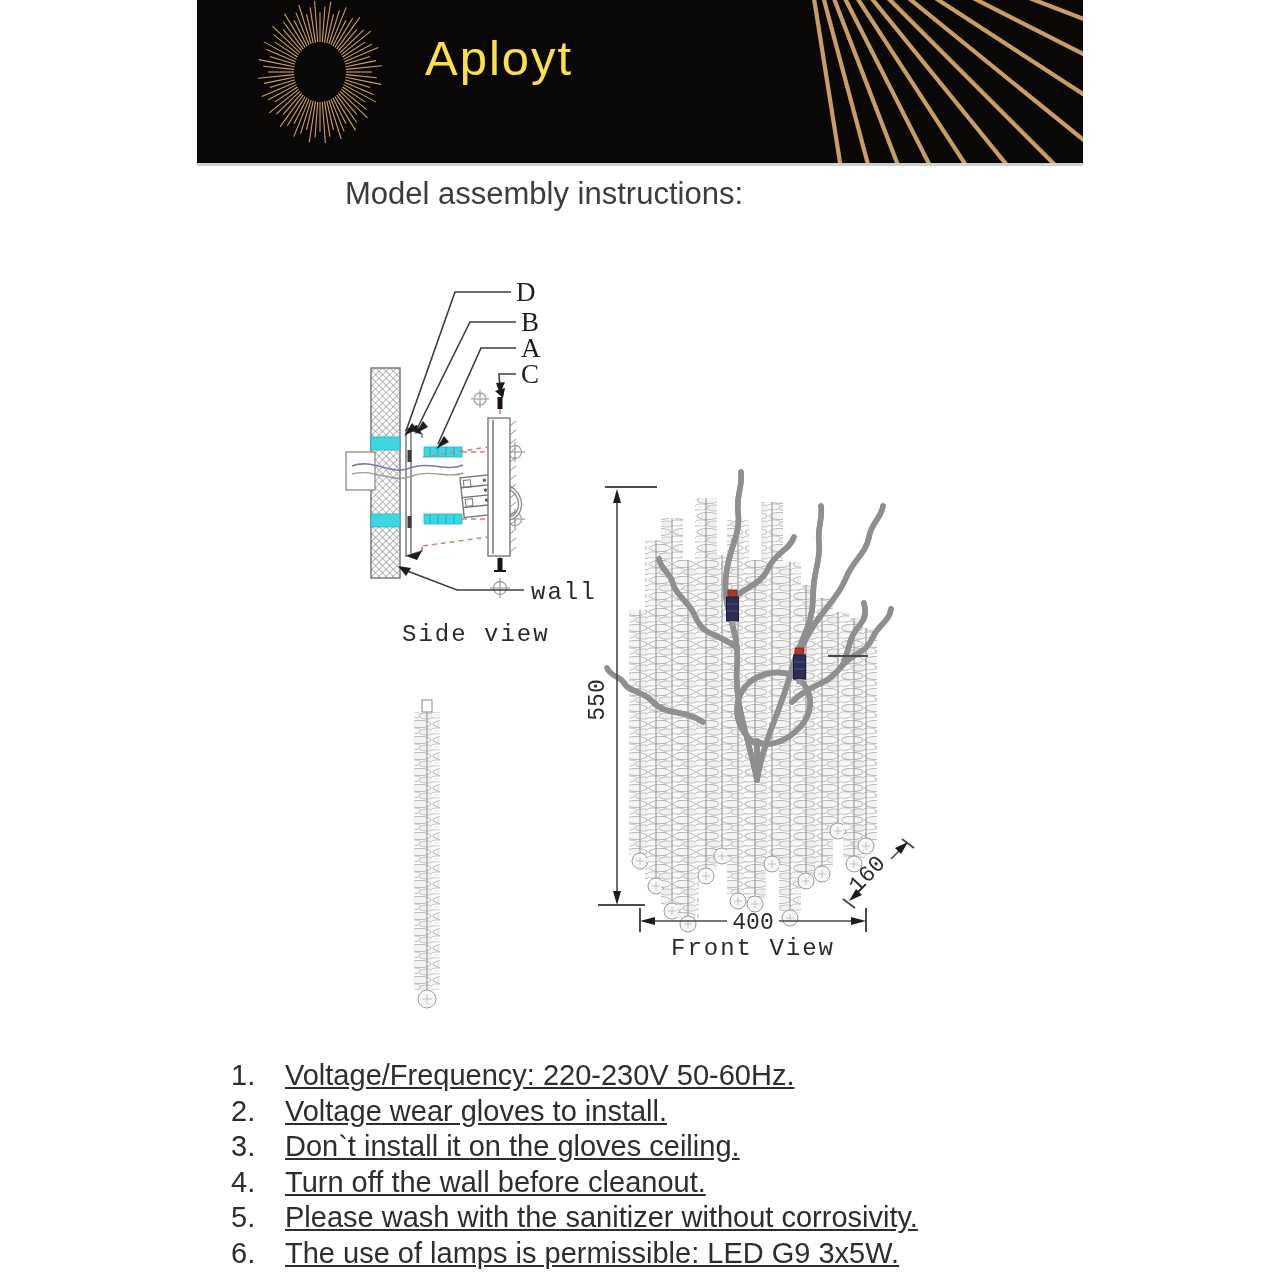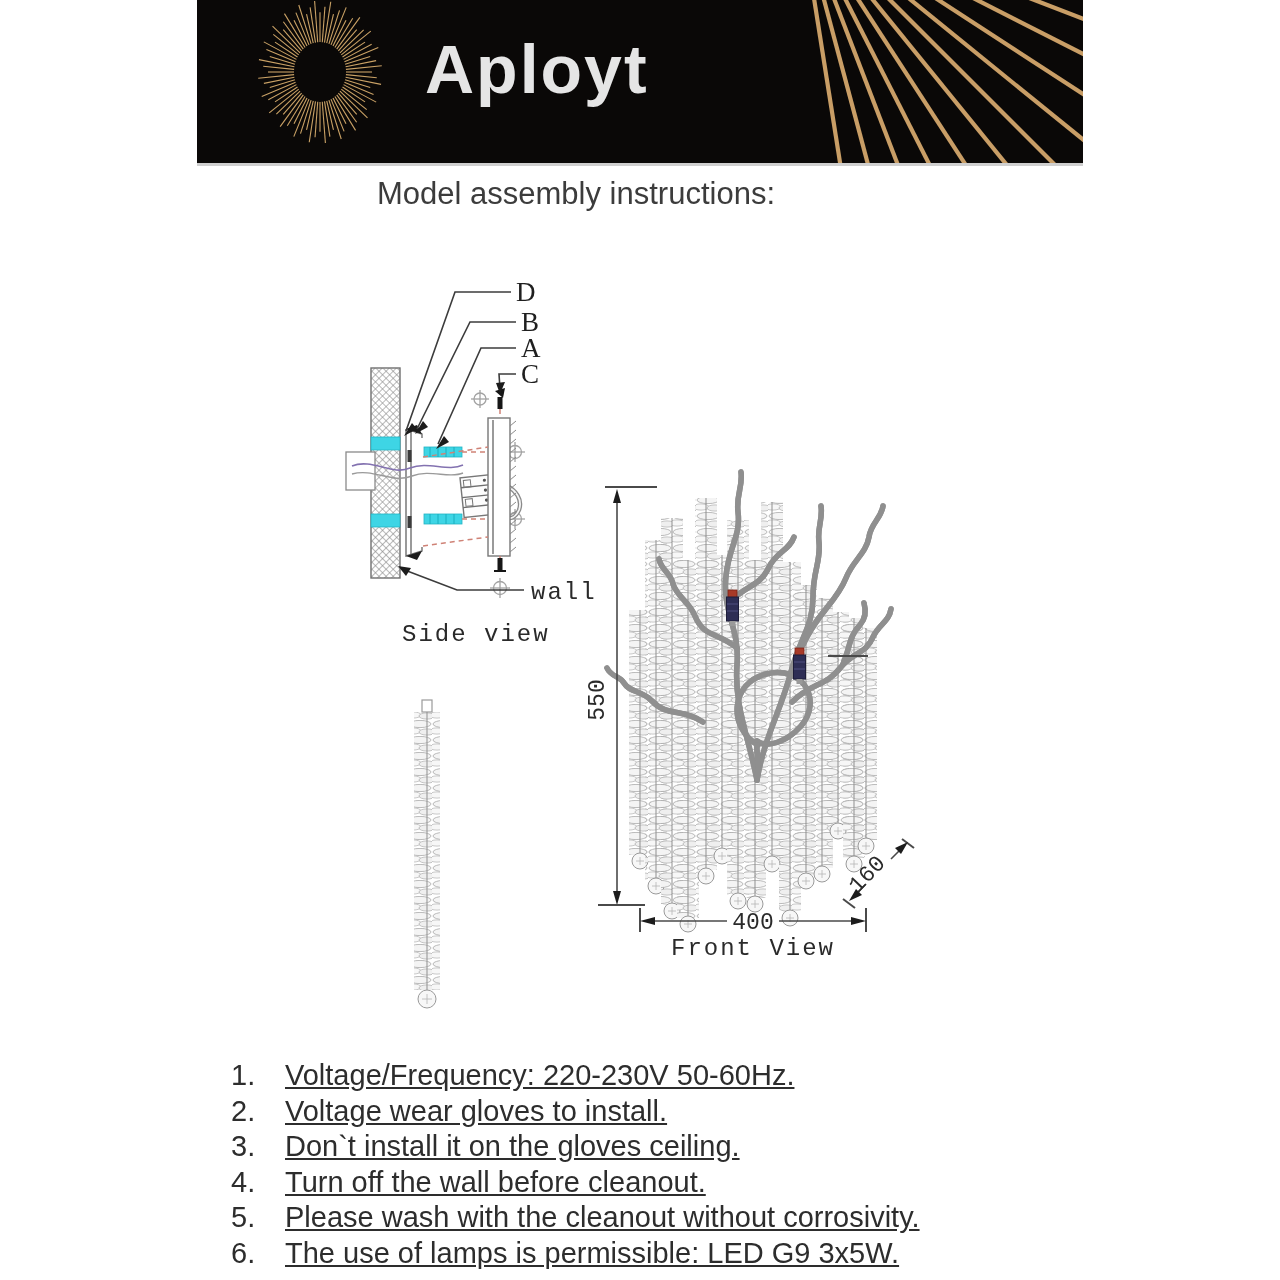--- a/index.html
+++ b/index.html
@@ -8,25 +8,25 @@
     font-family:"Liberation Sans", sans-serif;overflow:hidden;
   }
   
   .band{
     position:absolute;left:197px;top:0;width:886px;height:163px;
     background:#0a0807;border-bottom:3px solid #cfcfcf;overflow:hidden;
   }
   .band svg{position:absolute;left:0;top:0;}
   .brand{
     position:absolute;left:228px;top:30px;
-    font-size:68px;font-weight:700;letter-spacing:2px;color:#e5e5e5;
+    font-size:49px;font-weight:400;letter-spacing:2px;color:#fde047;
     font-family:"Liberation Sans", sans-serif;
   }
   
-  .title-wrap{position:absolute;left:0;top:176px;width:1088px;text-align:center;color:#3c3c3c;padding-left:32px;}
+  .title-wrap{position:absolute;left:0;top:176px;width:1088px;text-align:center;color:#3c3c3c;}
   .title-main{font-size:31px;line-height:36px;}
   .title-model{font-size:31px;line-height:36px;}
   
   #diagram{position:absolute;left:0;top:0;width:1280px;height:1280px;}
   .thin{stroke:#6f6f6f;stroke-width:1.4;fill:none;}
   .leader{stroke:#3c3c3c;stroke-width:1.6;fill:none;}
   .arrow{fill:#1c1c1c;stroke:none;}
   .dimline{stroke:#4a4a4a;stroke-width:1.6;fill:none;}
   .dimtick{stroke:#4a4a4a;stroke-width:2;fill:none;}
   .dimarrow{fill:#1c1c1c;}
@@ -494,19 +494,19 @@
   <div class="instr-row">
     <span class="num">3.</span>
     <span class="txt">Don`t install it on the gloves ceiling.</span>
   </div>
   <div class="instr-row">
     <span class="num">4.</span>
     <span class="txt">Turn off the wall before cleanout.</span>
   </div>
   <div class="instr-row">
     <span class="num">5.</span>
-    <span class="txt">Please wash with the cleanout without corrosivity.</span>
+    <span class="txt">Please wash with the sanitizer without corrosivity.</span>
   </div>
   <div class="instr-row">
     <span class="num">6.</span>
     <span class="txt">The use of lamps is permissible: LED G9 3x5W.</span>
   </div>
 </div>
 
 </body></html>

